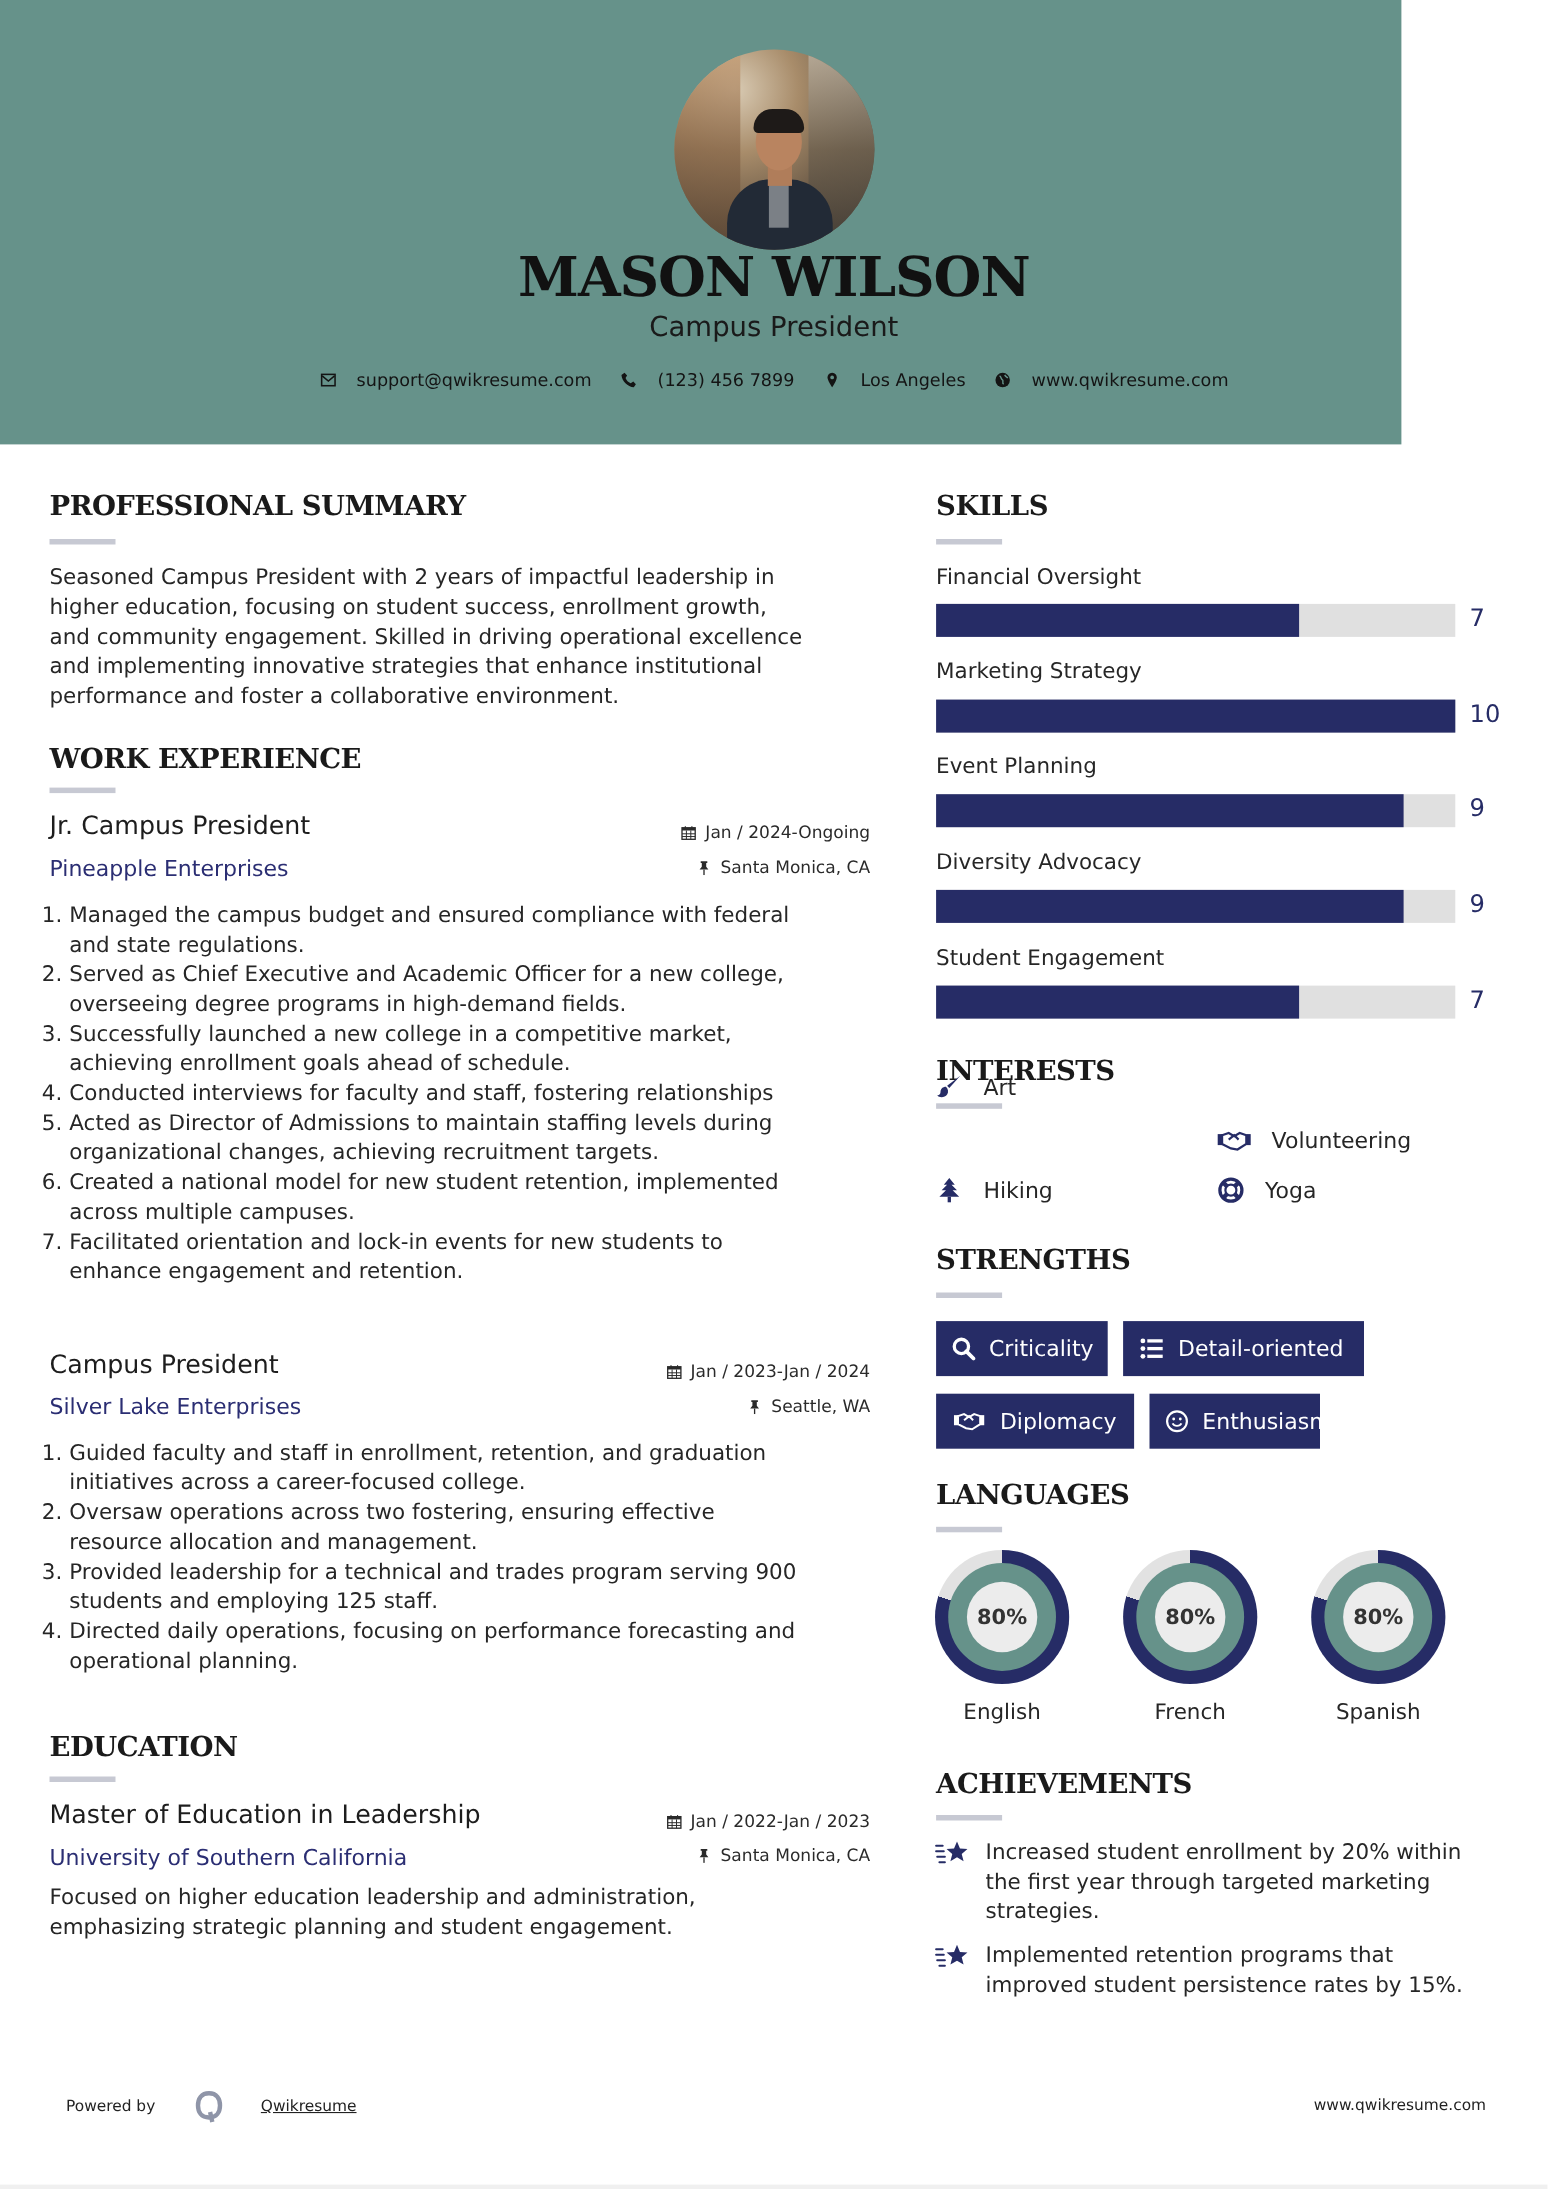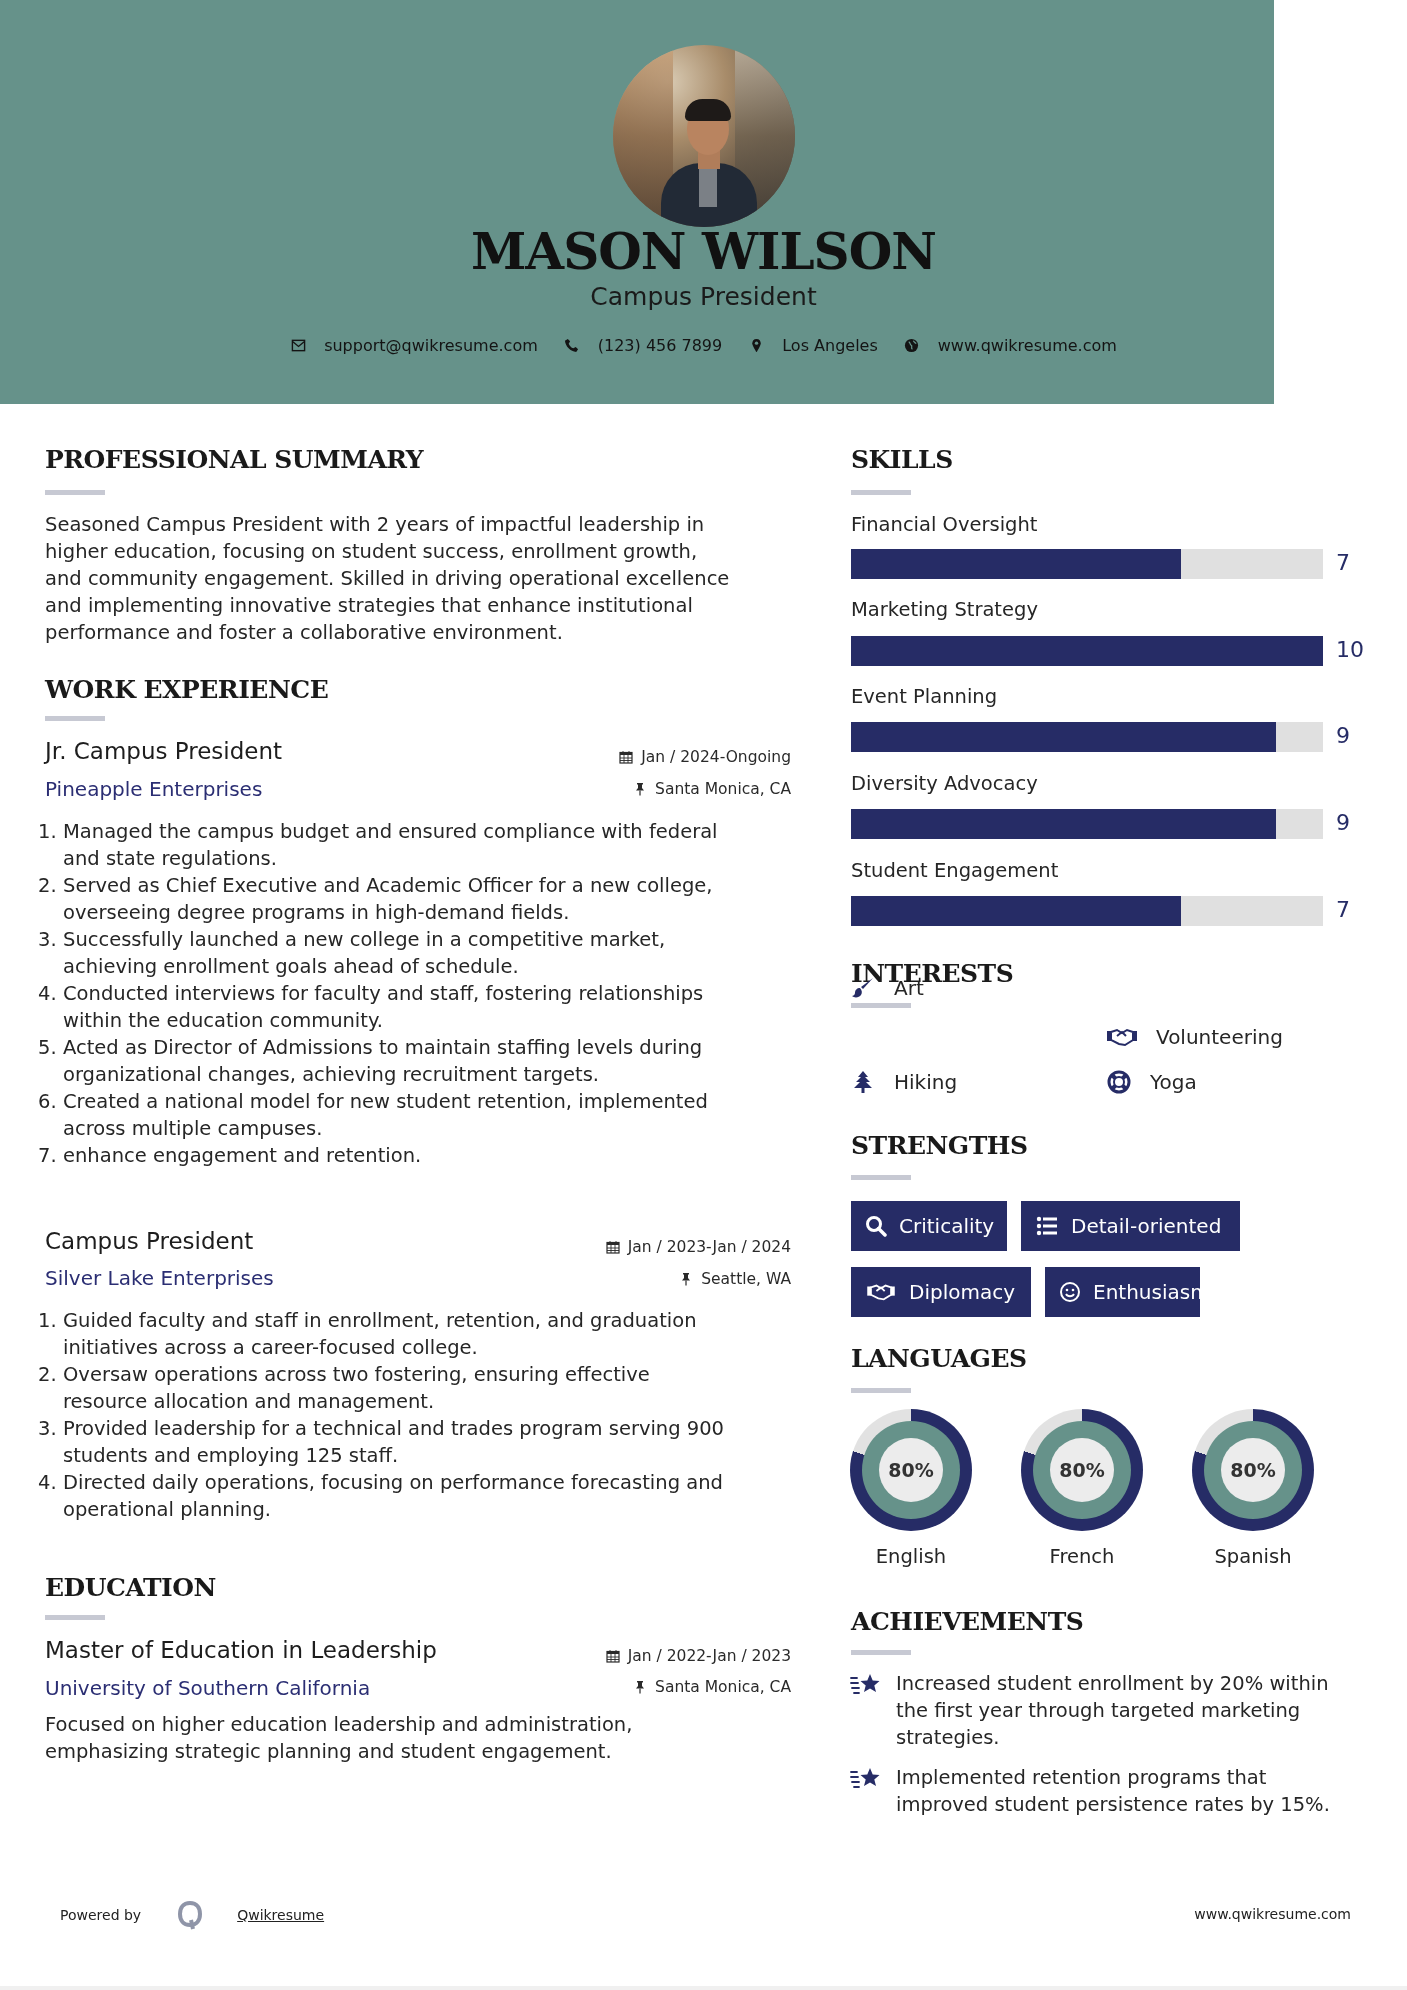--- a/index.html
+++ b/index.html
@@ -182,34 +182,34 @@
       <div>overseeing degree programs in high-demand fields.</div>
     </li>
   <li>
       <span class="num">3.</span>
       <div>Successfully launched a new college in a competitive market,</div>
       <div>achieving enrollment goals ahead of schedule.</div>
     </li>
   <li>
       <span class="num">4.</span>
       <div>Conducted interviews for faculty and staff, fostering relationships</div>
-      <div>within the education community.</div>
     </li>
   <li>
       <span class="num">5.</span>
       <div>Acted as Director of Admissions to maintain staffing levels during</div>
       <div>organizational changes, achieving recruitment targets.</div>
     </li>
   <li>
       <span class="num">6.</span>
       <div>Created a national model for new student retention, implemented</div>
       <div>across multiple campuses.</div>
     </li>
   <li>
       <span class="num">7.</span>
+      <div>Facilitated orientation and lock-in events for new students to</div>
       <div>enhance engagement and retention.</div>
     </li>
 </ol>
 
 <div class="job-head" style="left:45px; top:1228px;">Campus President</div>
 <div class="meta" style="left:540px; top:1238px; width:251px;">
   <span class="micon">
     <svg viewBox="0 0 14 14">
         <rect x="1" y="2.5" width="12" height="10.5" fill="none" stroke="#2a2a2a" stroke-width="1.2"></rect>
         <rect x="1" y="2.5" width="12" height="2.5" fill="#2a2a2a"></rect>

